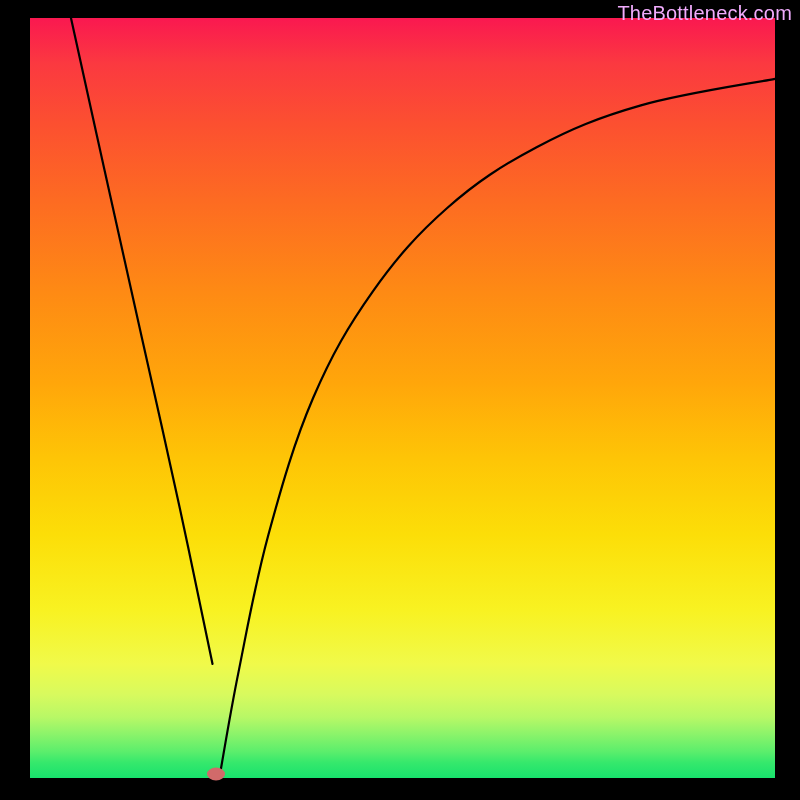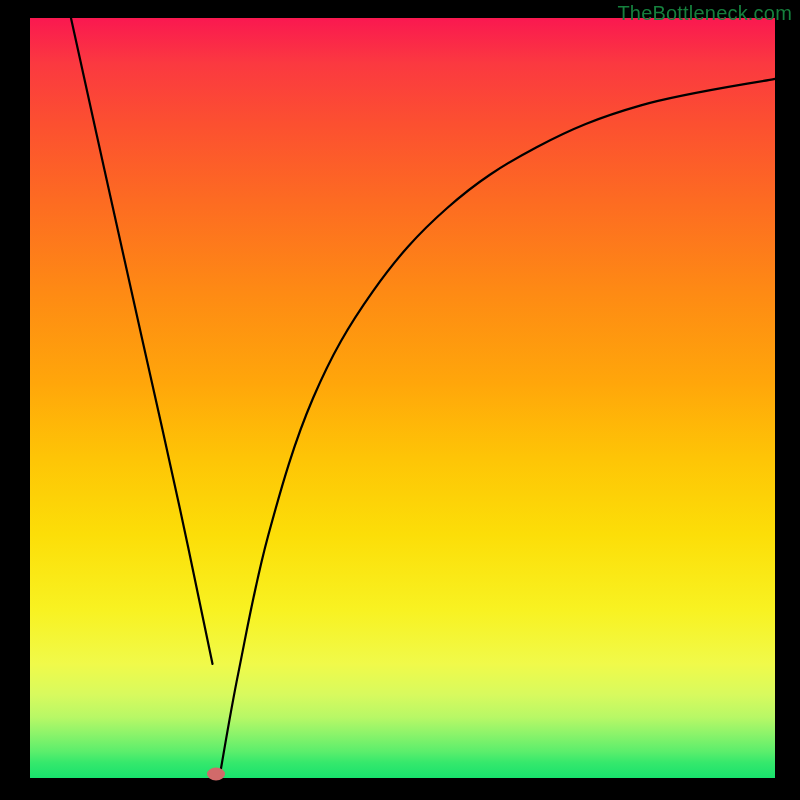--- a/index.html
+++ b/index.html
@@ -40,21 +40,21 @@
       #90f46a 94%,
       #5cee6c 96.5%,
       #35e86c 98%,
       #18e26d 100%
     );
   }
   .watermark {
     position: absolute;
     top: 2px;
     right: 8px;
-    color: #15803d;
+    color: #f0abfc;
     font-size: 20px;
     font-weight: 500;
     letter-spacing: 0.2px;
     user-select: none;
   }
   svg.curve {
     position: absolute;
     left: 0;
     top: 0;
     width: 745px;

